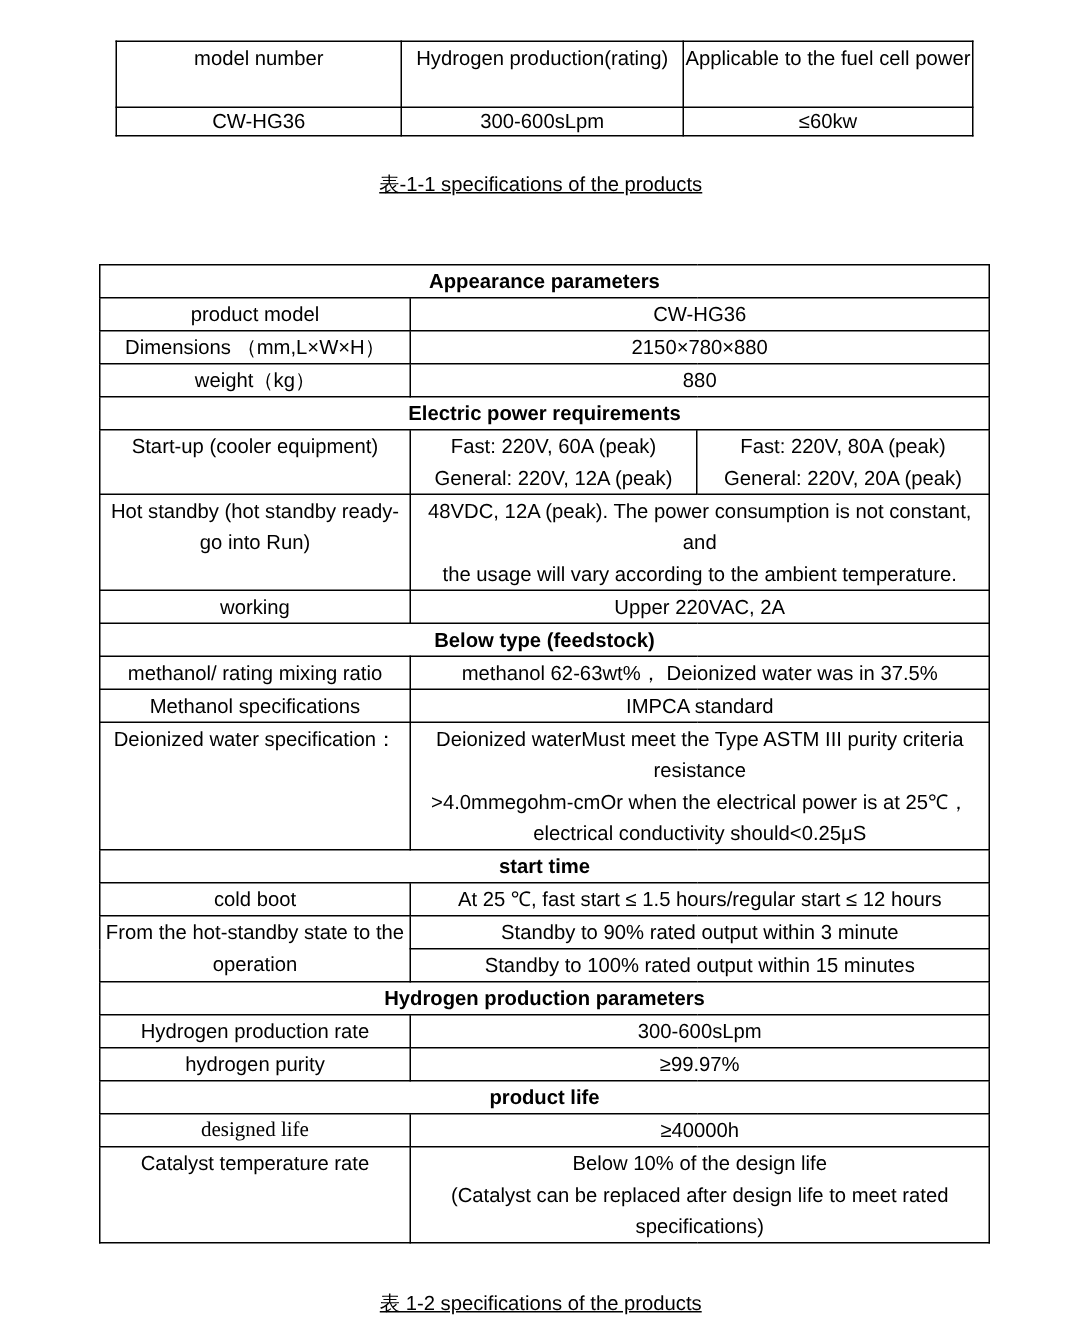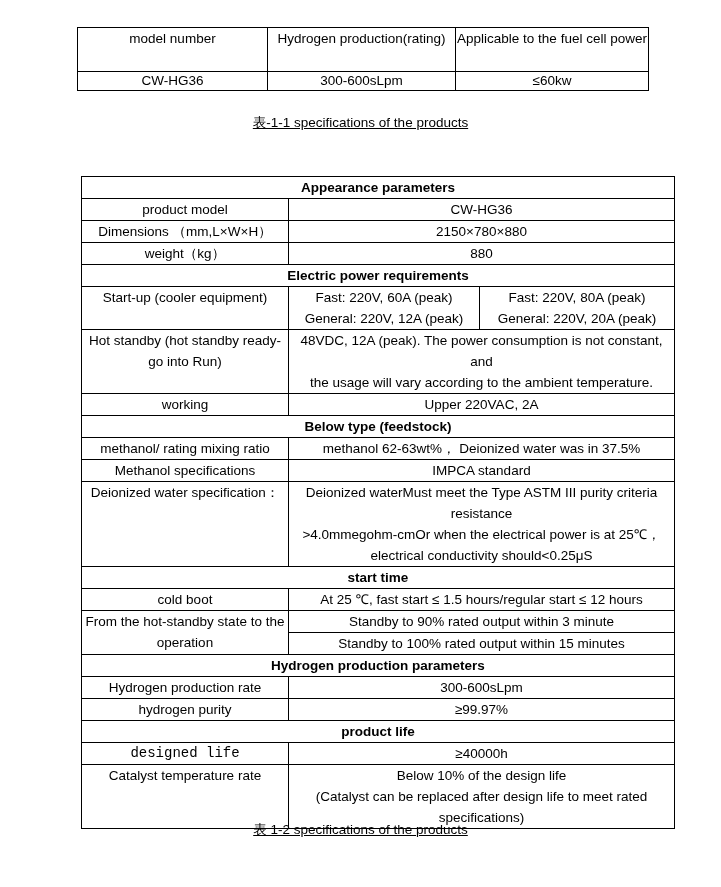--- a/index.html
+++ b/index.html
@@ -33,40 +33,40 @@
   .tbl-small {
     position: absolute;
     left: 77px;
     top: 27px;
     width: 571px;
   }
   .tbl-small td.hdr { height: 43px; }
   .tbl-small td.dat { height: 18px; line-height: 18px; }
   .tbl-main {
     position: absolute;
-    left: 81px;
+    left: 66px;
     top: 176px;
     width: 593px;
   }
   .tbl-main td { height: 21px; }
   td.section {
     font-weight: bold;
   }
   .caption {
     position: absolute;
     left: 0;
     width: 721px;
     text-align: center;
     font-size: 13.5px;
     line-height: 17px;
     text-decoration: underline;
   }
   .caption-1 { top: 114px; }
-  .caption-2 { top: 821px; }
-  .alt-font { font-family: Liberation Mono, monospace; font-size: 14px; }
+  .caption-2 { top: 860px; }
+  .alt-font { font-family: Liberation Serif, serif; font-size: 14px; }
   .ln { display: block; }
 </style>
 </head>
 <body>
 
 <div class="page">
 
   <table class="tbl-small">
     <colgroup>
         <col style="width:190px">

